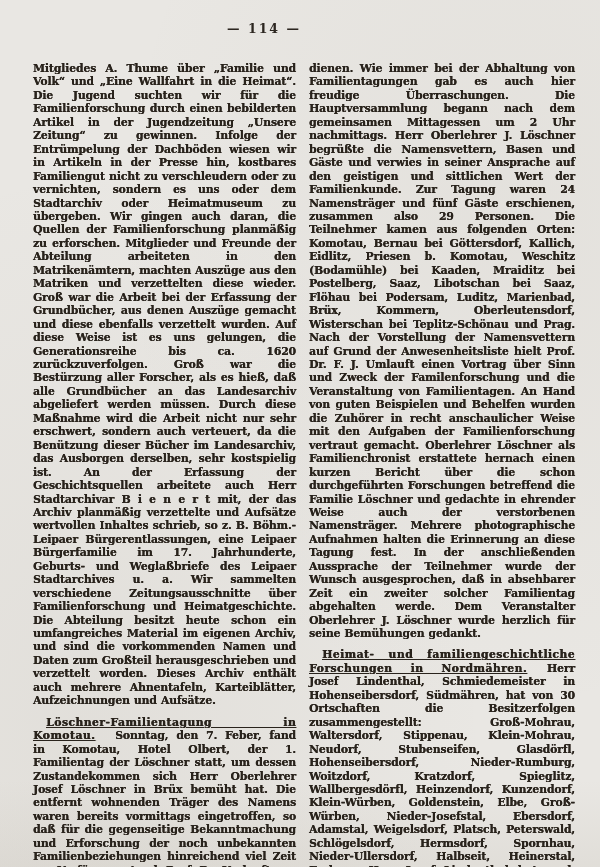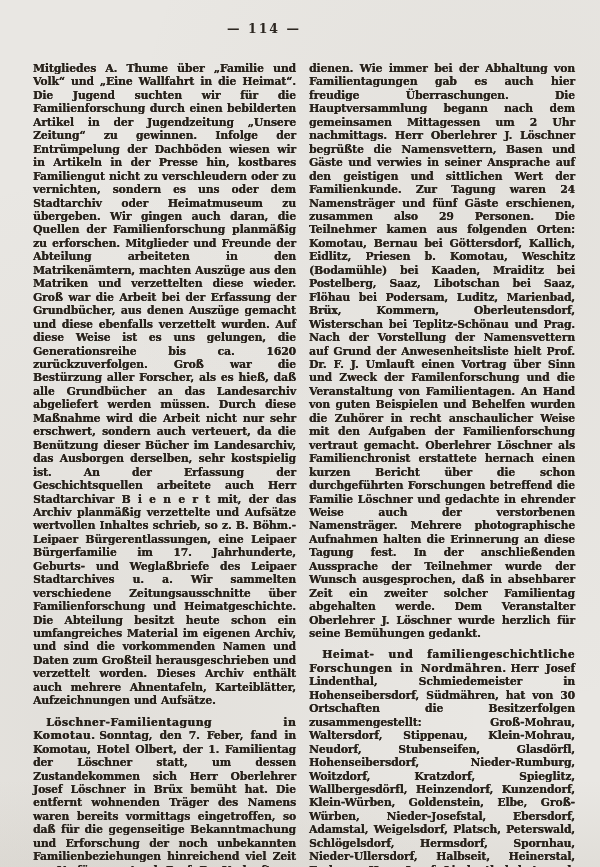--- a/index.html
+++ b/index.html
@@ -58,21 +58,22 @@
   .col-left  { width: 263px; }
   .col-right { width: 266px; }
   .col p { margin: 0; }
   p.section {
     margin-top: 8px;
     text-indent: 13px;
   }
   .run-in {
     letter-spacing: 0.45px;
     text-shadow: 0.45px 0 currentColor;
-    margin-right: 4px;
+    margin-right: 20px;
+    text-decoration: underline;
   }
 </style>
 </head>
 <body>
 
 <div class="page">
 
   <div class="page-number">— 114 —</div>
 
   <div class="columns">

